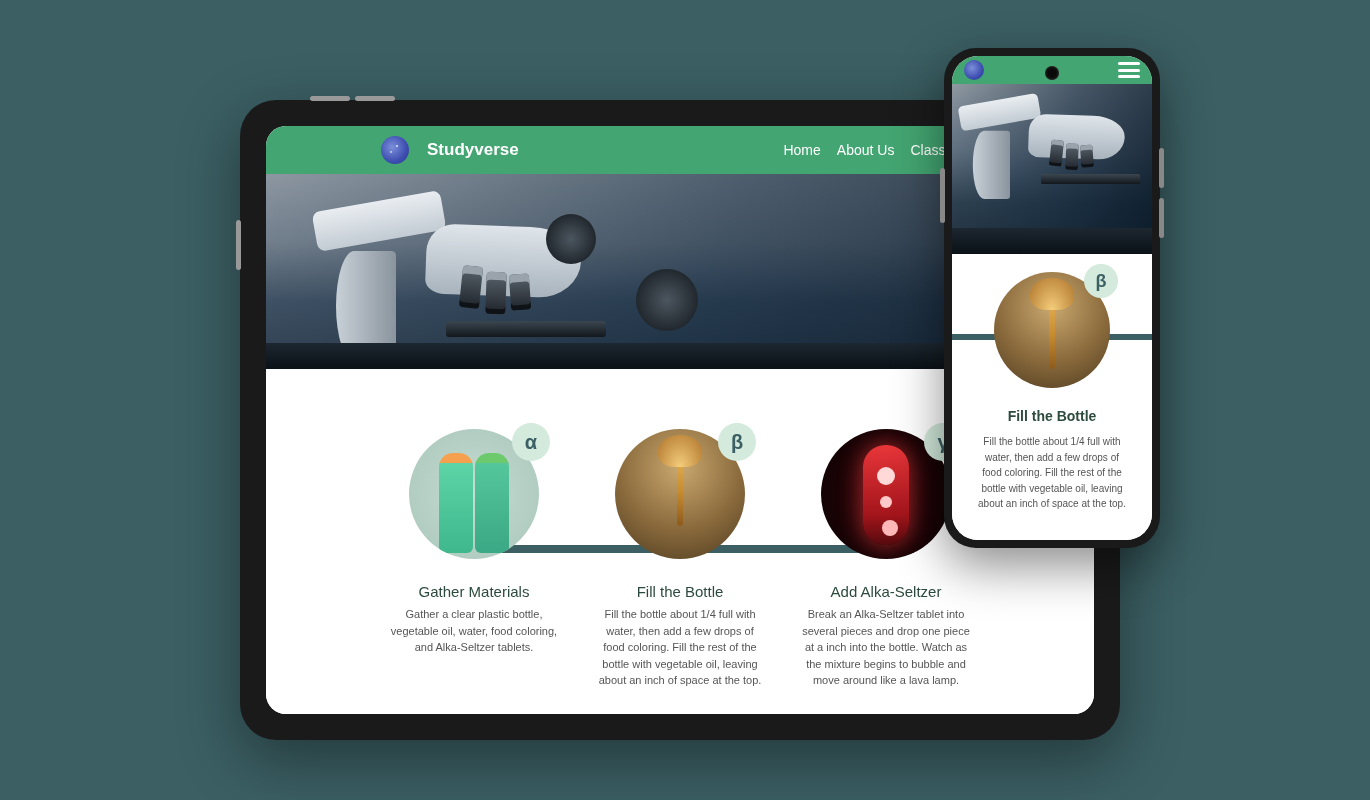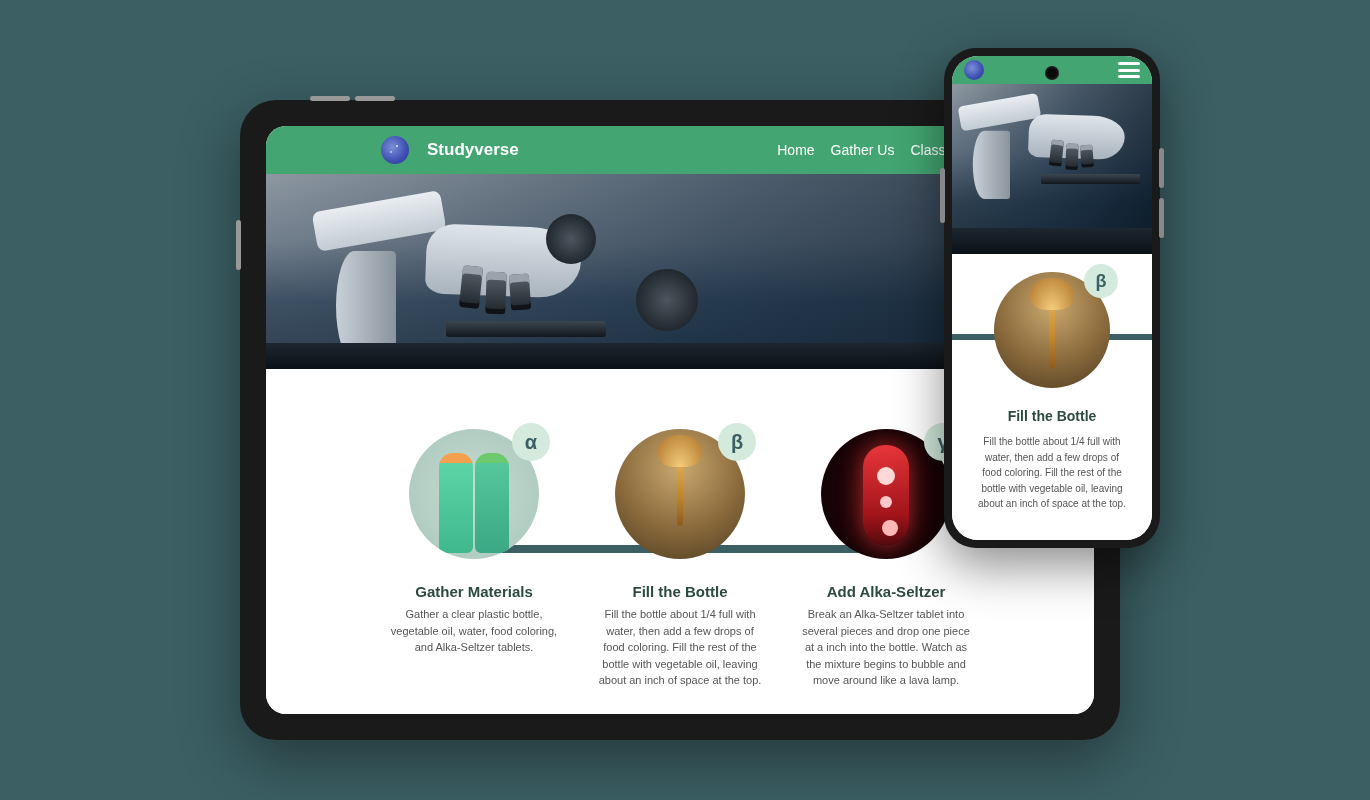--- a/index.html
+++ b/index.html
@@ -40,21 +40,21 @@
 .k2{left:370px;top:95px;width:62px;height:62px}
 .bench{position:absolute;left:0;right:0;bottom:0;height:26px;background:linear-gradient(180deg,#1d2730,#0a1117)}
 
 
 .content{padding:60px 120px 30px;background:#fff;position:relative}
 .timeline{position:absolute;left:180px;right:180px;top:176px;height:8px;background:#3b5f63;z-index:0}
 .steps{display:flex;justify-content:space-between;gap:30px;position:relative;z-index:1}
 .step{flex:1;text-align:center;position:relative}
 .circle{width:130px;height:130px;border-radius:50%;margin:0 auto;position:relative;z-index:1;overflow:hidden}
 .badge{position:absolute;top:-6px;right:12px;width:38px;height:38px;border-radius:50%;background:#d3eadc;color:#3b5f63;font-size:20px;font-weight:700;display:flex;align-items:center;justify-content:center;z-index:2}
-.step-title{font-size:15px;font-weight:700;color:#2c4a3d;margin-top:24px}
+.step-title{font-size:15px;font-weight:400;color:#2c4a3d;margin-top:24px}
 .step-desc{font-size:11px;color:#555;margin-top:6px;line-height:1.5;padding:0 4px}
 
 
 .c1{background:radial-gradient(circle at 50% 50%,#c7ddd4,#a8c5b9)}
 .c1::before,.c1::after{content:'';position:absolute;bottom:6px;width:34px;height:100px;border-radius:14px 14px 6px 6px}
 .c1::before{left:30px;background:linear-gradient(180deg,#f5a04e 0 10%,#5dd4a6 10%,#3fb88e)}
 .c1::after{right:30px;background:linear-gradient(180deg,#6cc96c 0 10%,#55c79c 10%,#3aa884)}
 .c2{background:radial-gradient(circle at 50% 30%,#c9a86f,#8a6a3c 55%,#4d3b20)}
 .c2::before{content:'';position:absolute;left:50%;top:12px;transform:translateX(-50%);width:6px;height:85px;background:linear-gradient(180deg,#f0c168,#c78b2f 60%,#8d5a1b);border-radius:0 0 4px 4px}
 .c2::after{content:'';position:absolute;left:50%;top:6px;transform:translateX(-50%);width:44px;height:32px;background:radial-gradient(ellipse at 50% 100%,#f4cd7b,#ae732a);border-radius:50% 50% 38% 38%}
@@ -91,21 +91,21 @@
 <div class="tablet">
   <div class="tablet-btn t1"></div>
   <div class="tablet-btn t2"></div>
   <div class="tablet-btn t3"></div>
   <div class="tablet-screen">
     <div class="t-header">
       <div class="logo"></div>
       <div class="brand">Studyverse</div>
       <div class="nav">
         <div class="nav-item">Home</div>
-        <div class="nav-item">Gather Us</div>
+        <div class="nav-item">About Us</div>
         <div class="nav-item">Classes</div>
         <div class="nav-item">L</div>
       </div>
     </div>
     <div class="hero">
       <div class="microscope">
         <div class="ms-body"></div>
           <div class="ms-arm"></div>
           <div class="ms-head"></div>
         <div class="ms-lens ms-l1"></div>

